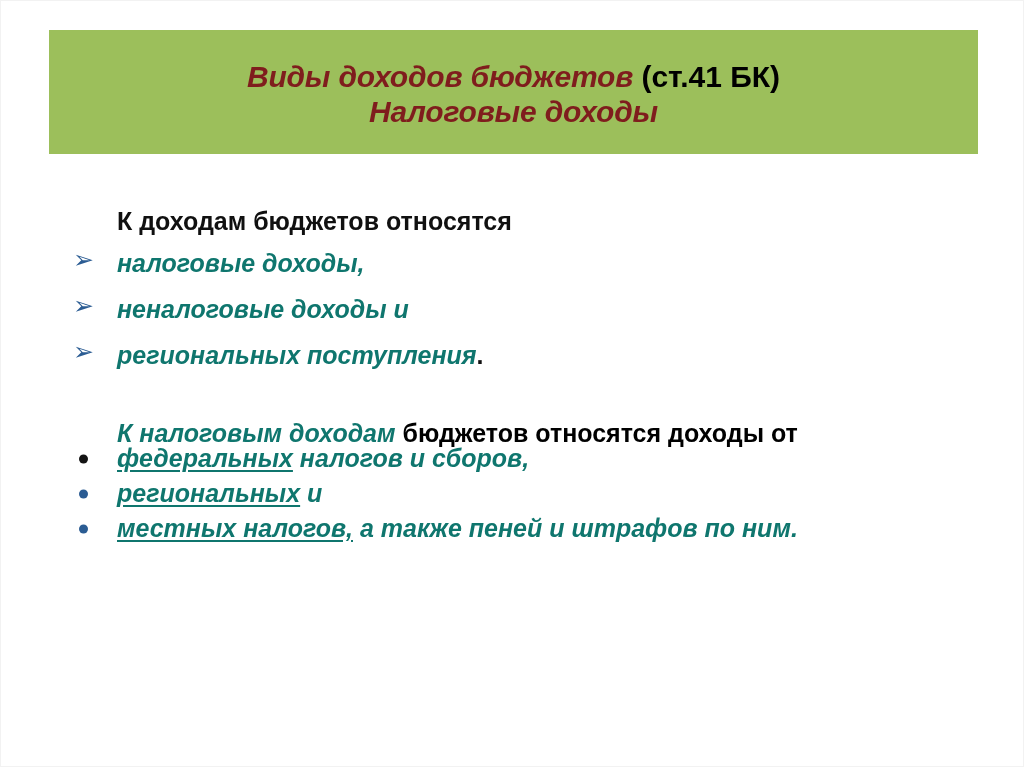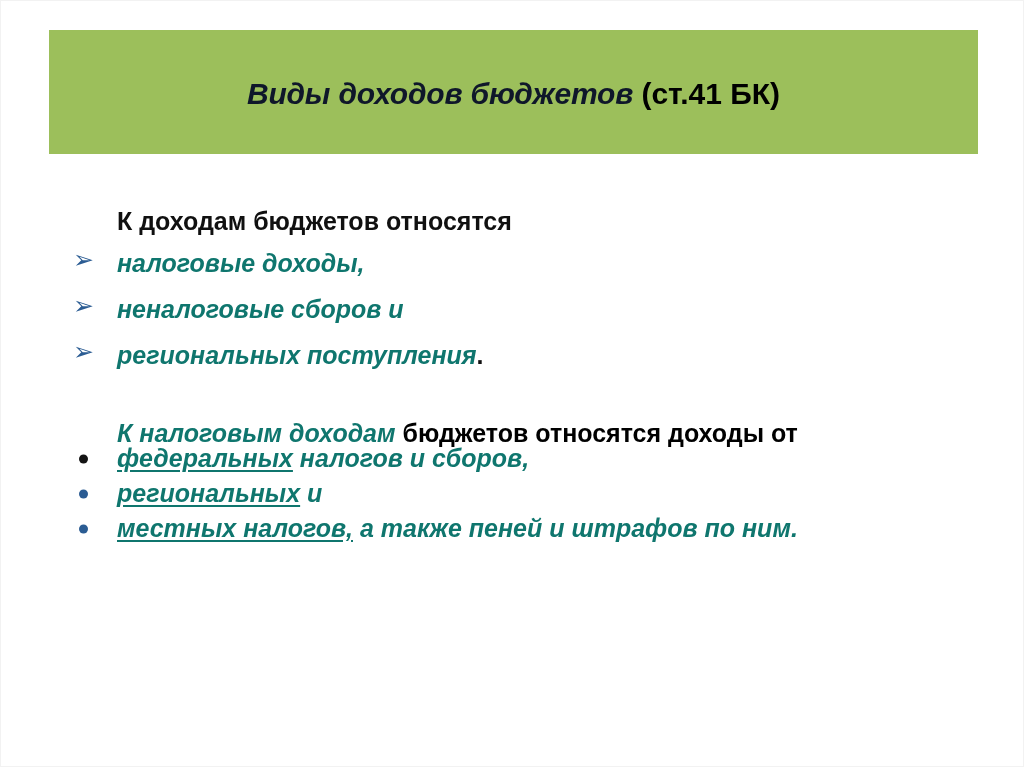--- a/index.html
+++ b/index.html
@@ -39,21 +39,21 @@
     padding-top: 4px;
   }
   .banner-line {
     width: 100%;
     text-align: center;
     line-height: 1.18;
     white-space: nowrap;
     font-size: 30px;
   }
   .ttl-blue {
-    color: #0f172a;
+    color: #7f1d1d;
     font-weight: 700;
     font-style: italic;
     letter-spacing: -0.2px;
   }
   .ttl-black {
     color: #000000;
     font-weight: 700;
     font-style: normal;
   }
 
@@ -143,34 +143,37 @@
 </style>
 </head>
 <body>
 
 <div id="slide">
 
   <div class="banner">
     <div class="banner-line">
       <span class="ttl-blue">Виды доходов бюджетов</span><span class="ttl-black"> (ст.41 БК)</span>
     </div>
+    <div class="banner-line">
+      <span class="ttl-blue">Налоговые доходы</span>
+    </div>
   </div>
 
   <div class="body-area">
 
     <div class="lead lead-upright">К доходам бюджетов относятся</div>
 
     <ul class="bullets grp-arrow">
       <li>
         <span class="marker-arrow">➢</span>
         <span class="blue-ital">налоговые доходы,</span>
       </li>
       <li>
         <span class="marker-arrow">➢</span>
-        <span class="blue-ital">неналоговые сборов и</span>
+        <span class="blue-ital">неналоговые доходы и</span>
       </li>
       <li>
         <span class="marker-arrow">➢</span>
         <span class="blue-ital">региональных поступления</span><span class="black-dot">.</span>
       </li>
     </ul>
 
     <div class="gap-block"></div>
 
     <div class="lead">

